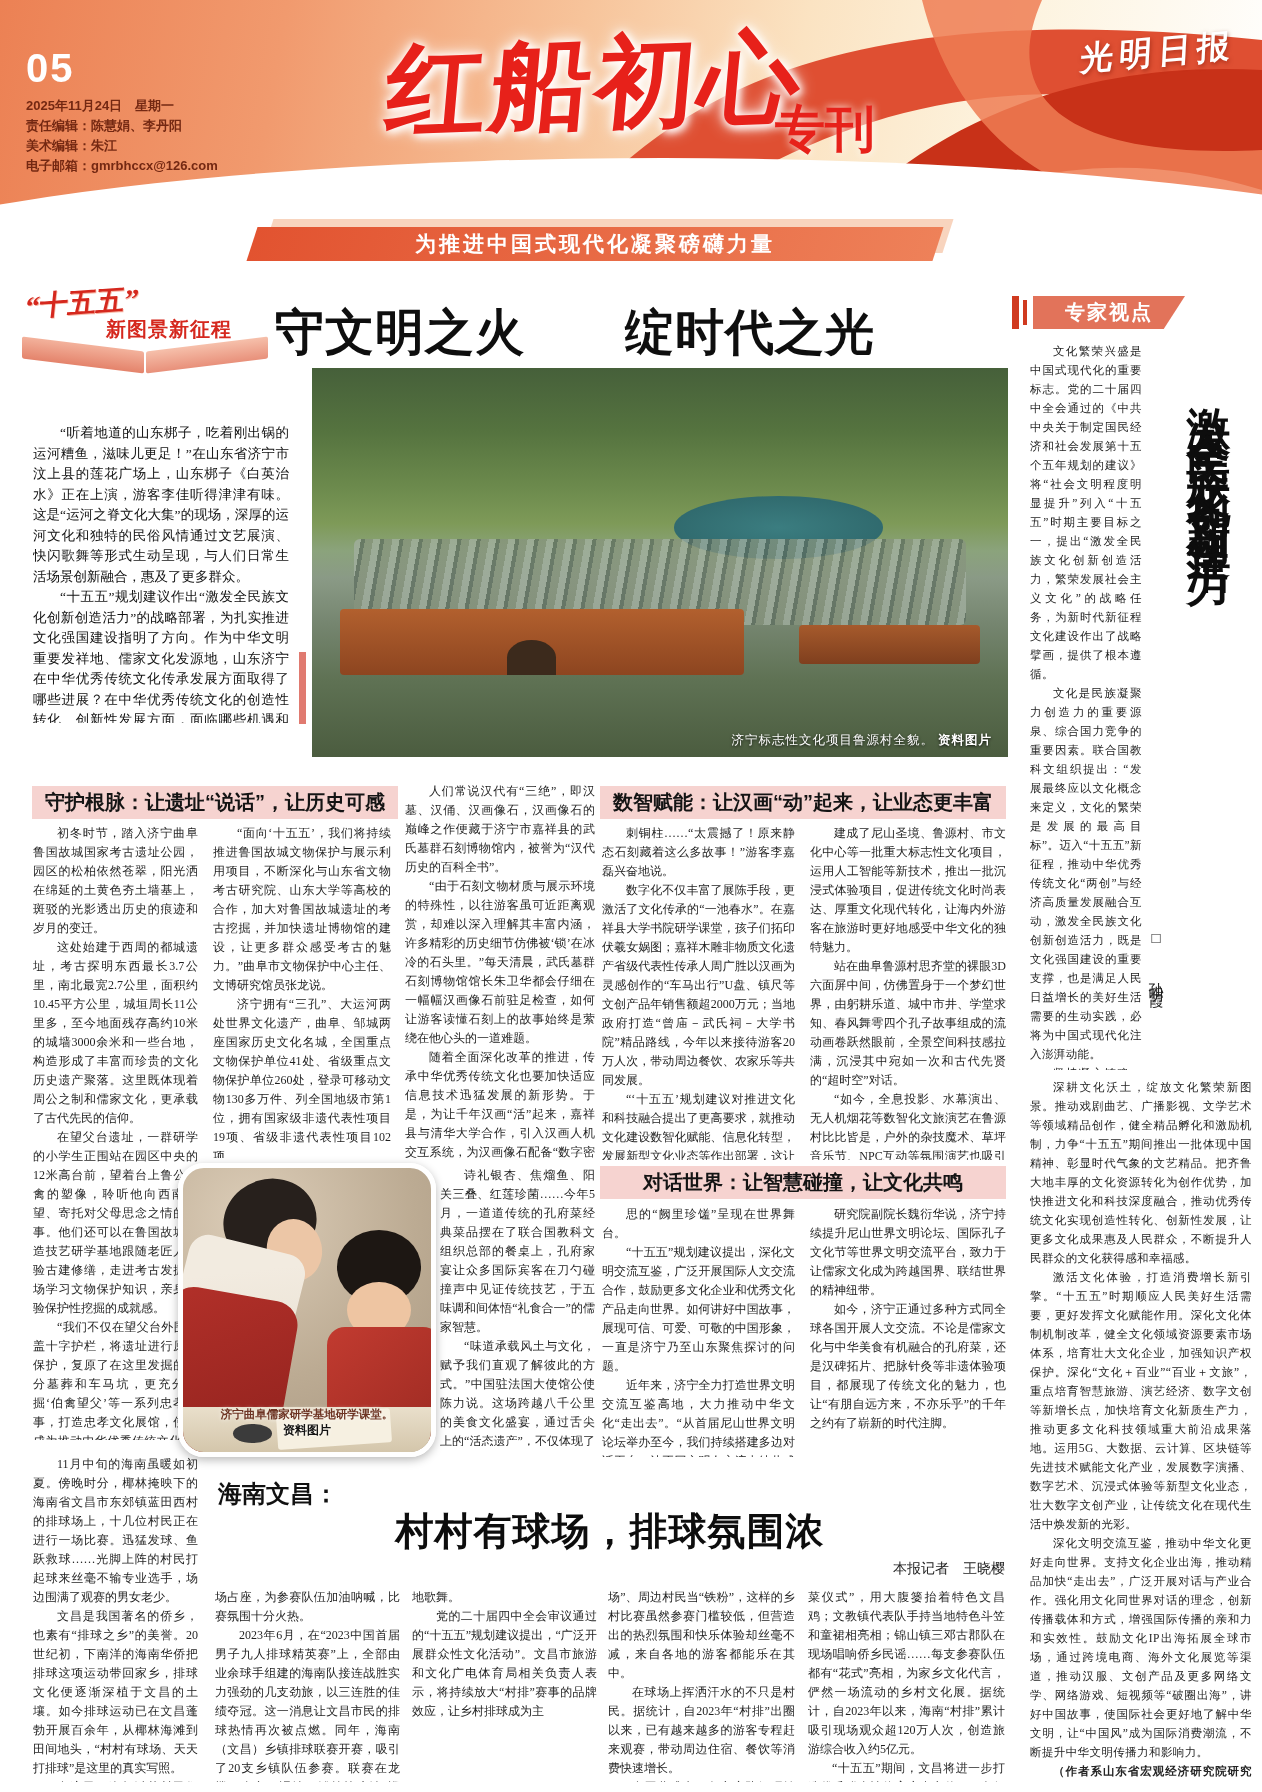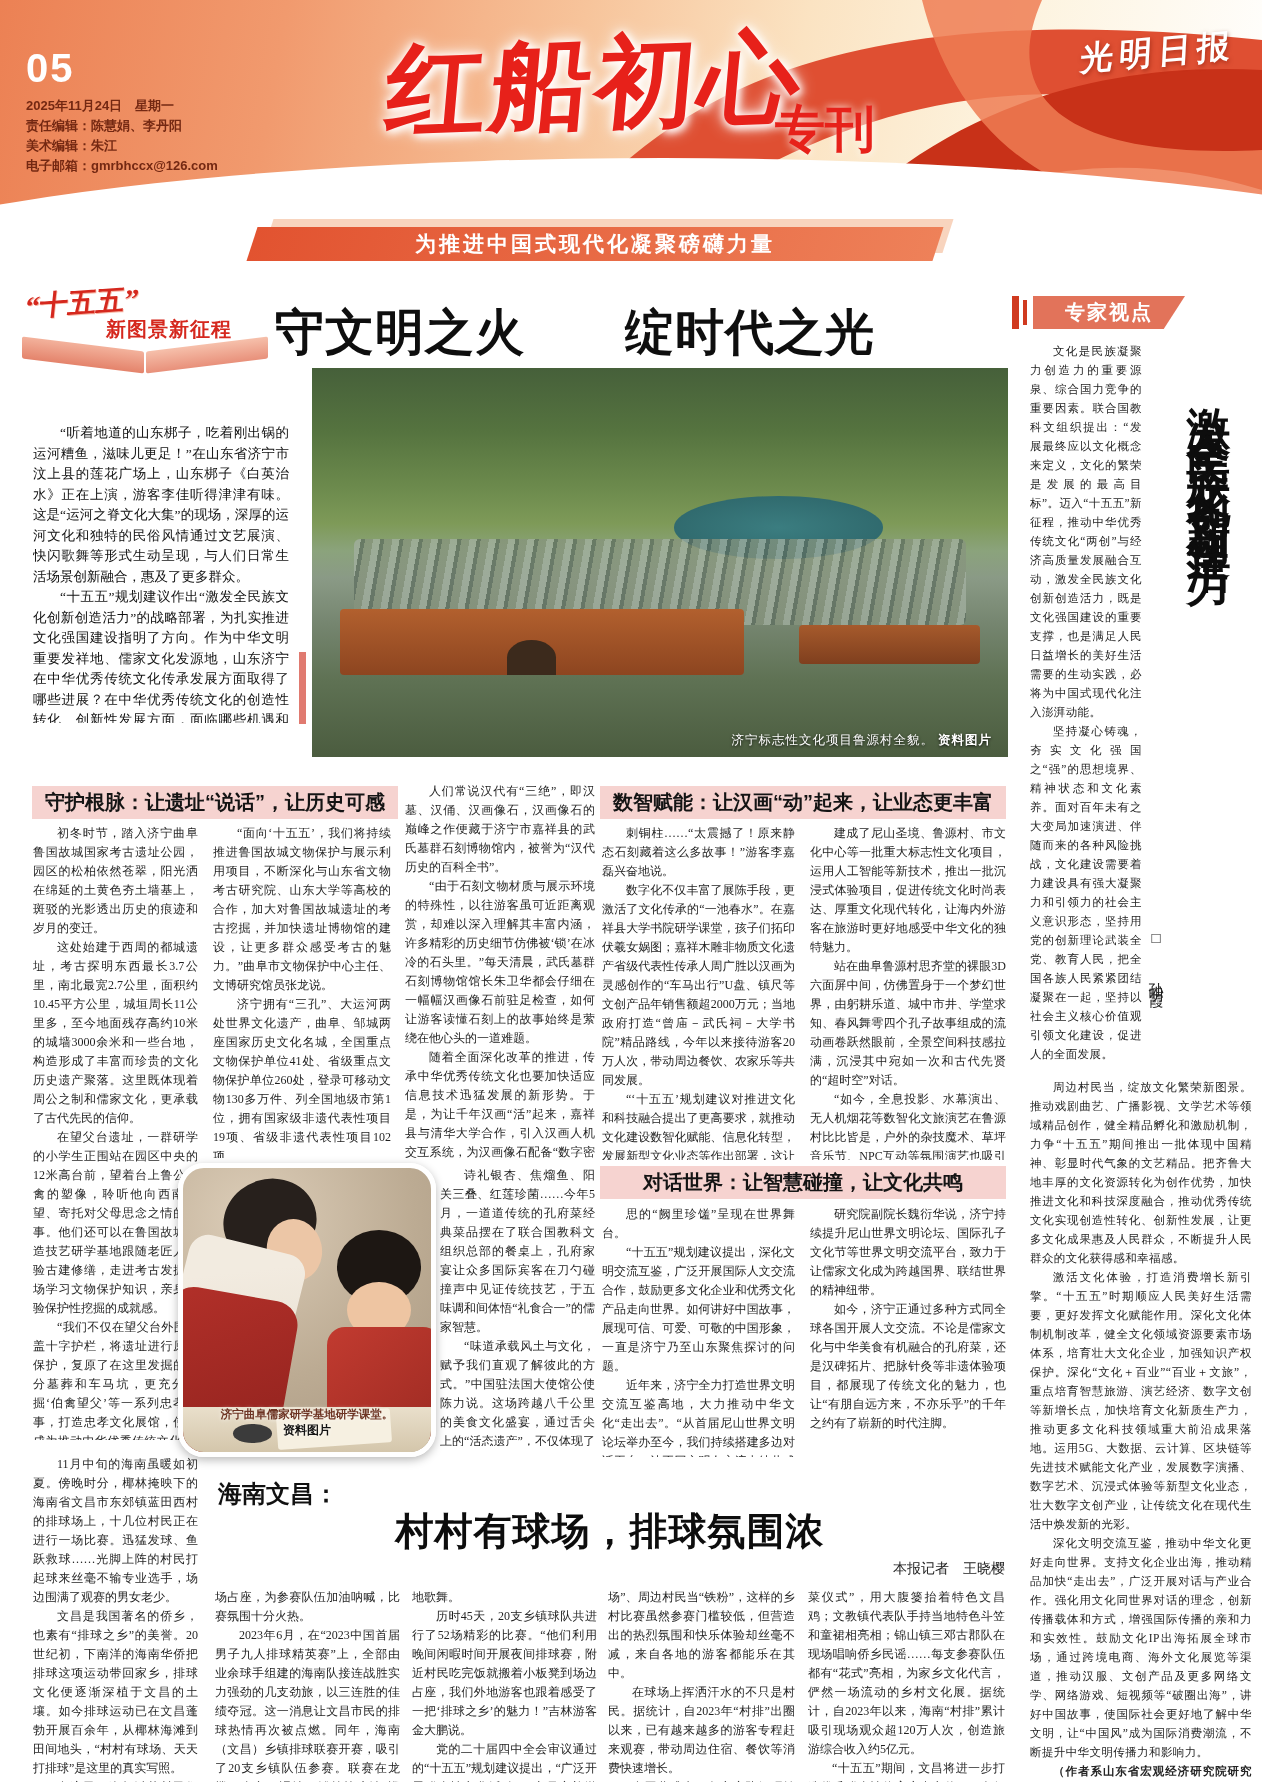--- a/index.html
+++ b/index.html
@@ -225,46 +225,46 @@
     <p>研究院副院长魏衍华说，济宁持续提升尼山世界文明论坛、国际孔子文化节等世界文明交流平台，致力于让儒家文化成为跨越国界、联结世界的精神纽带。</p>
     <p>如今，济宁正通过多种方式同全球各国开展人文交流。不论是儒家文化与中华美食有机融合的孔府菜，还是汉碑拓片、把脉针灸等非遗体验项目，都展现了传统文化的魅力，也让“有朋自远方来，不亦乐乎”的千年之约有了崭新的时代注脚。</p>
   </div>
 
   <div class="exp-bar1"></div>
   <div class="exp-bar2"></div>
   <div class="exp-badge">专家视点</div>
   <div class="exp-title">激发全民族文化创新创造活力</div>
   <div class="exp-author">□　孙明霞</div>
   <div class="exp-col" style="left:1030px;top:342px;width:112px;height:728px;">
+    <p>文化繁荣兴盛是中国式现代化的重要标志。党的二十届四中全会通过的《中共中央关于制定国民经济和社会发展第十五个五年规划的建议》将“社会文明程度明显提升”列入“十五五”时期主要目标之一，提出“激发全民族文化创新创造活力，繁荣发展社会主义文化”的战略任务，为新时代新征程文化建设作出了战略擘画，提供了根本遵循。</p>
     <p>文化是民族凝聚力创造力的重要源泉、综合国力竞争的重要因素。联合国教科文组织提出：“发展最终应以文化概念来定义，文化的繁荣是发展的最高目标”。迈入“十五五”新征程，推动中华优秀传统文化“两创”与经济高质量发展融合互动，激发全民族文化创新创造活力，既是文化强国建设的重要支撑，也是满足人民日益增长的美好生活需要的生动实践，必将为中国式现代化注入澎湃动能。</p>
     <p>坚持凝心铸魂，夯实文化强国之“强”的思想境界、精神状态和文化素养。面对百年未有之大变局加速演进、伴随而来的各种风险挑战，文化建设需要着力建设具有强大凝聚力和引领力的社会主义意识形态，坚持用党的创新理论武装全党、教育人民，把全国各族人民紧紧团结凝聚在一起，坚持以社会主义核心价值观引领文化建设，促进人的全面发展。</p>
   </div>
   <div class="exp-col" style="left:1030px;top:1078px;width:222px;height:704px;">
-    <p>周边村民当，绽放文化繁荣新图景。推动戏剧曲艺、广播影视、文学艺术等领域精品创作，健全精品孵化和激励机制，力争“十五五”期间推出一批体现中国精神、彰显时代气象的文艺精品。把齐鲁大地丰厚的文化资源转化为创作优势，加快推进文化和科技深度融合，推动优秀传统文化实现创造性转化、创新性发展，让更多文化成果惠及人民群众，不断提升人民群众的文化获得感和幸福感。</p>
+    <p>深耕文化沃土，绽放文化繁荣新图景。推动戏剧曲艺、广播影视、文学艺术等领域精品创作，健全精品孵化和激励机制，力争“十五五”期间推出一批体现中国精神、彰显时代气象的文艺精品。把齐鲁大地丰厚的文化资源转化为创作优势，加快推进文化和科技深度融合，推动优秀传统文化实现创造性转化、创新性发展，让更多文化成果惠及人民群众，不断提升人民群众的文化获得感和幸福感。</p>
     <p>激活文化体验，打造消费增长新引擎。“十五五”时期顺应人民美好生活需要，更好发挥文化赋能作用。深化文化体制机制改革，健全文化领域资源要素市场体系，培育壮大文化企业，加强知识产权保护。深化“文化＋百业”“百业＋文旅”，重点培育智慧旅游、演艺经济、数字文创等新增长点，加快培育文化新质生产力，推动更多文化科技领域重大前沿成果落地。运用5G、大数据、云计算、区块链等先进技术赋能文化产业，发展数字演播、数字艺术、沉浸式体验等新型文化业态，壮大数字文创产业，让传统文化在现代生活中焕发新的光彩。</p>
     <p>深化文明交流互鉴，推动中华文化更好走向世界。支持文化企业出海，推动精品加快“走出去”，广泛开展对话与产业合作。强化用文化同世界对话的理念，创新传播载体和方式，增强国际传播的亲和力和实效性。鼓励文化IP出海拓展全球市场，通过跨境电商、海外文化展览等渠道，推动汉服、文创产品及更多网络文学、网络游戏、短视频等“破圈出海”，讲好中国故事，使国际社会更好地了解中华文明，让“中国风”成为国际消费潮流，不断提升中华文明传播力和影响力。</p>
     <p class="exp-credit">（作者系山东省宏观经济研究院研究员、山东省习近平新时代中国特色社会主义思想研究中心特约研究员）</p>
   </div>
 
   <div class="bot-kicker">海南文昌：</div>
   <div class="bot-title">村村有球场，排球氛围浓</div>
   <div class="bot-byline">本报记者　王晓樱</div>
 
   <div class="tcol" style="left:33px;top:1455px;width:165px;height:327px;">
     <p>11月中旬的海南虽暖如初夏。傍晚时分，椰林掩映下的海南省文昌市东郊镇蓝田西村的排球场上，十几位村民正在进行一场比赛。迅猛发球、鱼跃救球……光脚上阵的村民打起球来丝毫不输专业选手，场边围满了观赛的男女老少。</p>
     <p>文昌是我国著名的侨乡，也素有“排球之乡”的美誉。20世纪初，下南洋的海南华侨把排球这项运动带回家乡，排球文化便逐渐深植于文昌的土壤。如今排球运动已在文昌蓬勃开展百余年，从椰林海滩到田间地头，“村村有球场、天天打排球”是这里的真实写照。</p>
     <p>在这里，逢年过节村民们都会自发组织排球赛。为了抢到好位置，有的村民提前把凳子搬到球</p>
   </div>
   <div class="tcol" style="left:215px;top:1588px;width:185px;height:194px;">
     <p style="text-indent:0;">场占座，为参赛队伍加油呐喊，比赛氛围十分火热。</p>
     <p>2023年6月，在“2023中国首届男子九人排球精英赛”上，全部由业余球手组建的海南队接连战胜实力强劲的几支劲旅，以三连胜的佳绩夺冠。这一消息让文昌市民的排球热情再次被点燃。同年，海南（文昌）乡镇排球联赛开赛，吸引了20支乡镇队伍参赛。联赛在龙楼、会文、冯坡、铺前等乡镇“巡回”举办，球员是当地村民，解说用海南话，啦啦队表演当</p>
   </div>
   <div class="tcol" style="left:412px;top:1588px;width:185px;height:194px;">
     <p style="text-indent:0;">地歌舞。</p>
-    <p>历时45天，20支乡镇球队共进行了52场精彩的比赛。“他们利用晚间闲暇时间开展夜间排球赛，附近村民吃完饭就搬着小板凳到场边占座，我们外地游客也跟着感受了一把‘排球之乡’的魅力！”吉林游客金大鹏说。</p>
     <p>党的二十届四中全会审议通过的“十五五”规划建议提出，“广泛开展群众性文化活动”。文昌市旅游和文化广电体育局相关负责人表示，将持续放大“村排”赛事的品牌效应，让乡村排球成为主</p>
   </div>
   <div class="tcol" style="left:608px;top:1588px;width:187px;height:194px;">
     <p style="text-indent:0;">场”、周边村民当“铁粉”，这样的乡村比赛虽然参赛门槛较低，但营造出的热烈氛围和快乐体验却丝毫不减，来自各地的游客都能乐在其中。</p>
     <p>在球场上挥洒汗水的不只是村民。据统计，自2023年“村排”出圈以来，已有越来越多的游客专程赶来观赛，带动周边住宿、餐饮等消费快速增长。</p>
     <p>在开幕式上，各参赛队伍巧妙地将当地文化符号与排球运动有机结合，展现出独特的乡土风采。潭牛镇“天赋”队身着“文昌鸡”主题服饰亮相，抬着特色“主</p>
   </div>
   <div class="tcol" style="left:808px;top:1588px;width:197px;height:194px;">
     <p style="text-indent:0;">菜仪式”，用大腹篓抬着特色文昌鸡；文教镇代表队手持当地特色斗笠和童裙相亮相；锦山镇三邓古郡队在现场唱响侨乡民谣……每支参赛队伍都有“花式”亮相，为家乡文化代言，俨然一场流动的乡村文化展。据统计，自2023年以来，海南“村排”累计吸引现场观众超120万人次，创造旅游综合收入约5亿元。</p>
     <p>“十五五”期间，文昌将进一步打造优质群众性体育赛事文体IP，在保持“村排”赛事草根性和乡土气息的同时，完善赛事规则、提高组织水平、加强裁判员和运动员培训，提升赛事的专业性和观赏性。同时，整合当地旅游资源，延伸“村排”产业链条，努力实现体育、文化、旅游、农业等多产业的深度融合与协同发展。</p>

